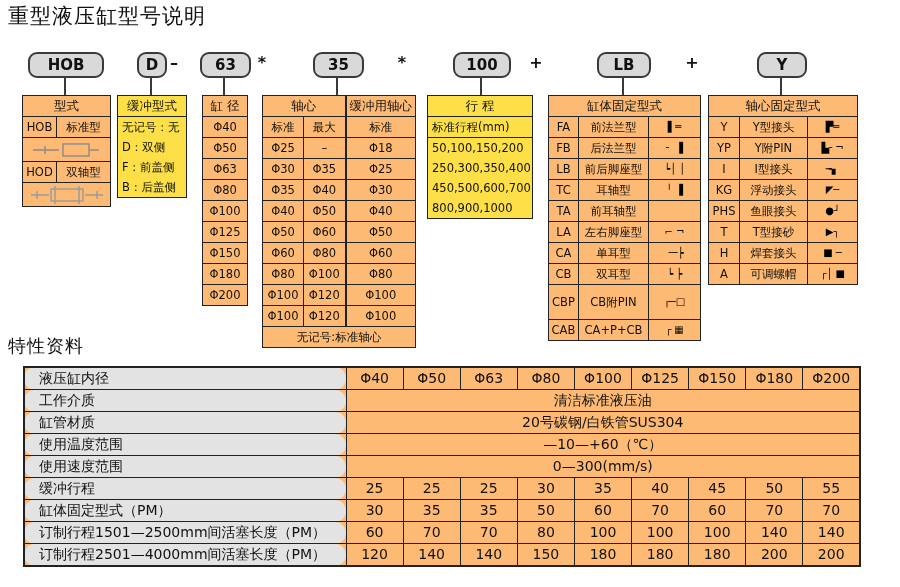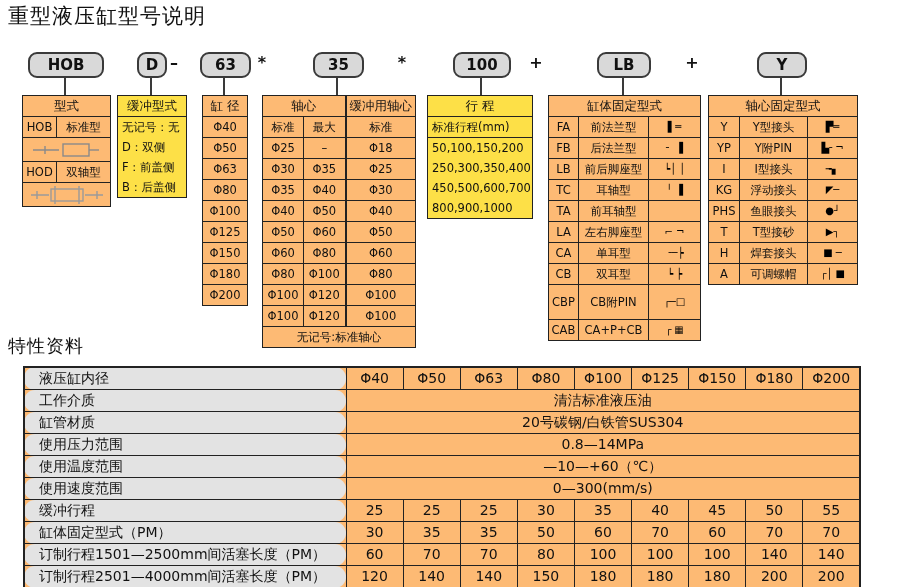--- a/index.html
+++ b/index.html
@@ -349,24 +349,20 @@
         </tr>
         <tr style="height: 21px;">
           <td class="lbl">工作介质</td>
           <td colspan="9">清洁标准液压油</td>
         </tr>
         <tr style="height: 21px;">
           <td class="lbl">缸管材质</td>
           <td colspan="9">20号碳钢/白铁管SUS304</td>
         </tr>
         <tr style="height: 21px;">
-          <td class="lbl">使用压力范围</td>
-          <td colspan="9">0.8—14MPa</td>
-        </tr>
-        <tr style="height: 21px;">
           <td class="lbl">使用温度范围</td>
           <td colspan="9">—10—+60（℃）</td>
         </tr>
         <tr style="height: 21px;">
           <td class="lbl">使用速度范围</td>
           <td colspan="9">0—300(mm/s)</td>
         </tr>
         <tr style="height: 21px; padding-left: 28px;">
           <td class="lbl">缓冲行程</td>
           <td>25</td>

